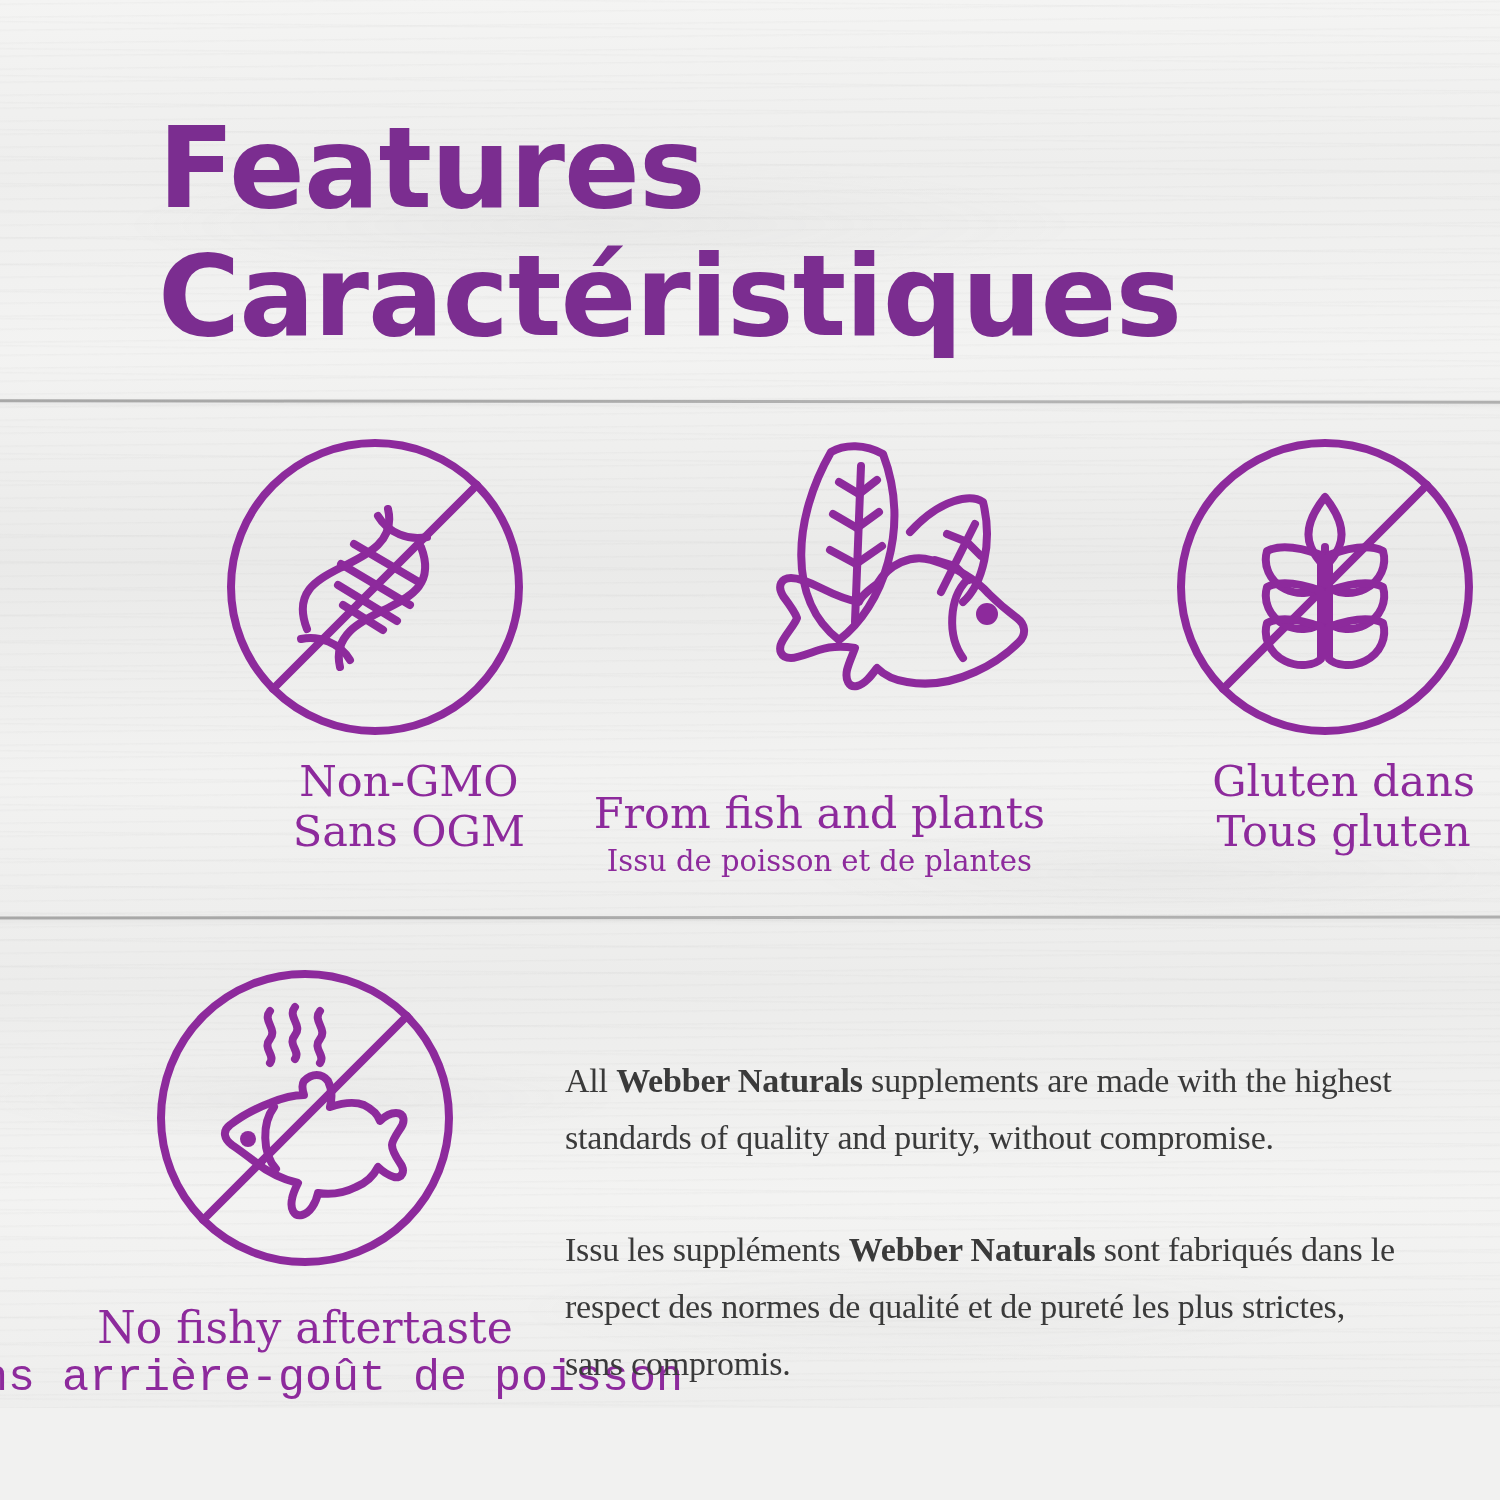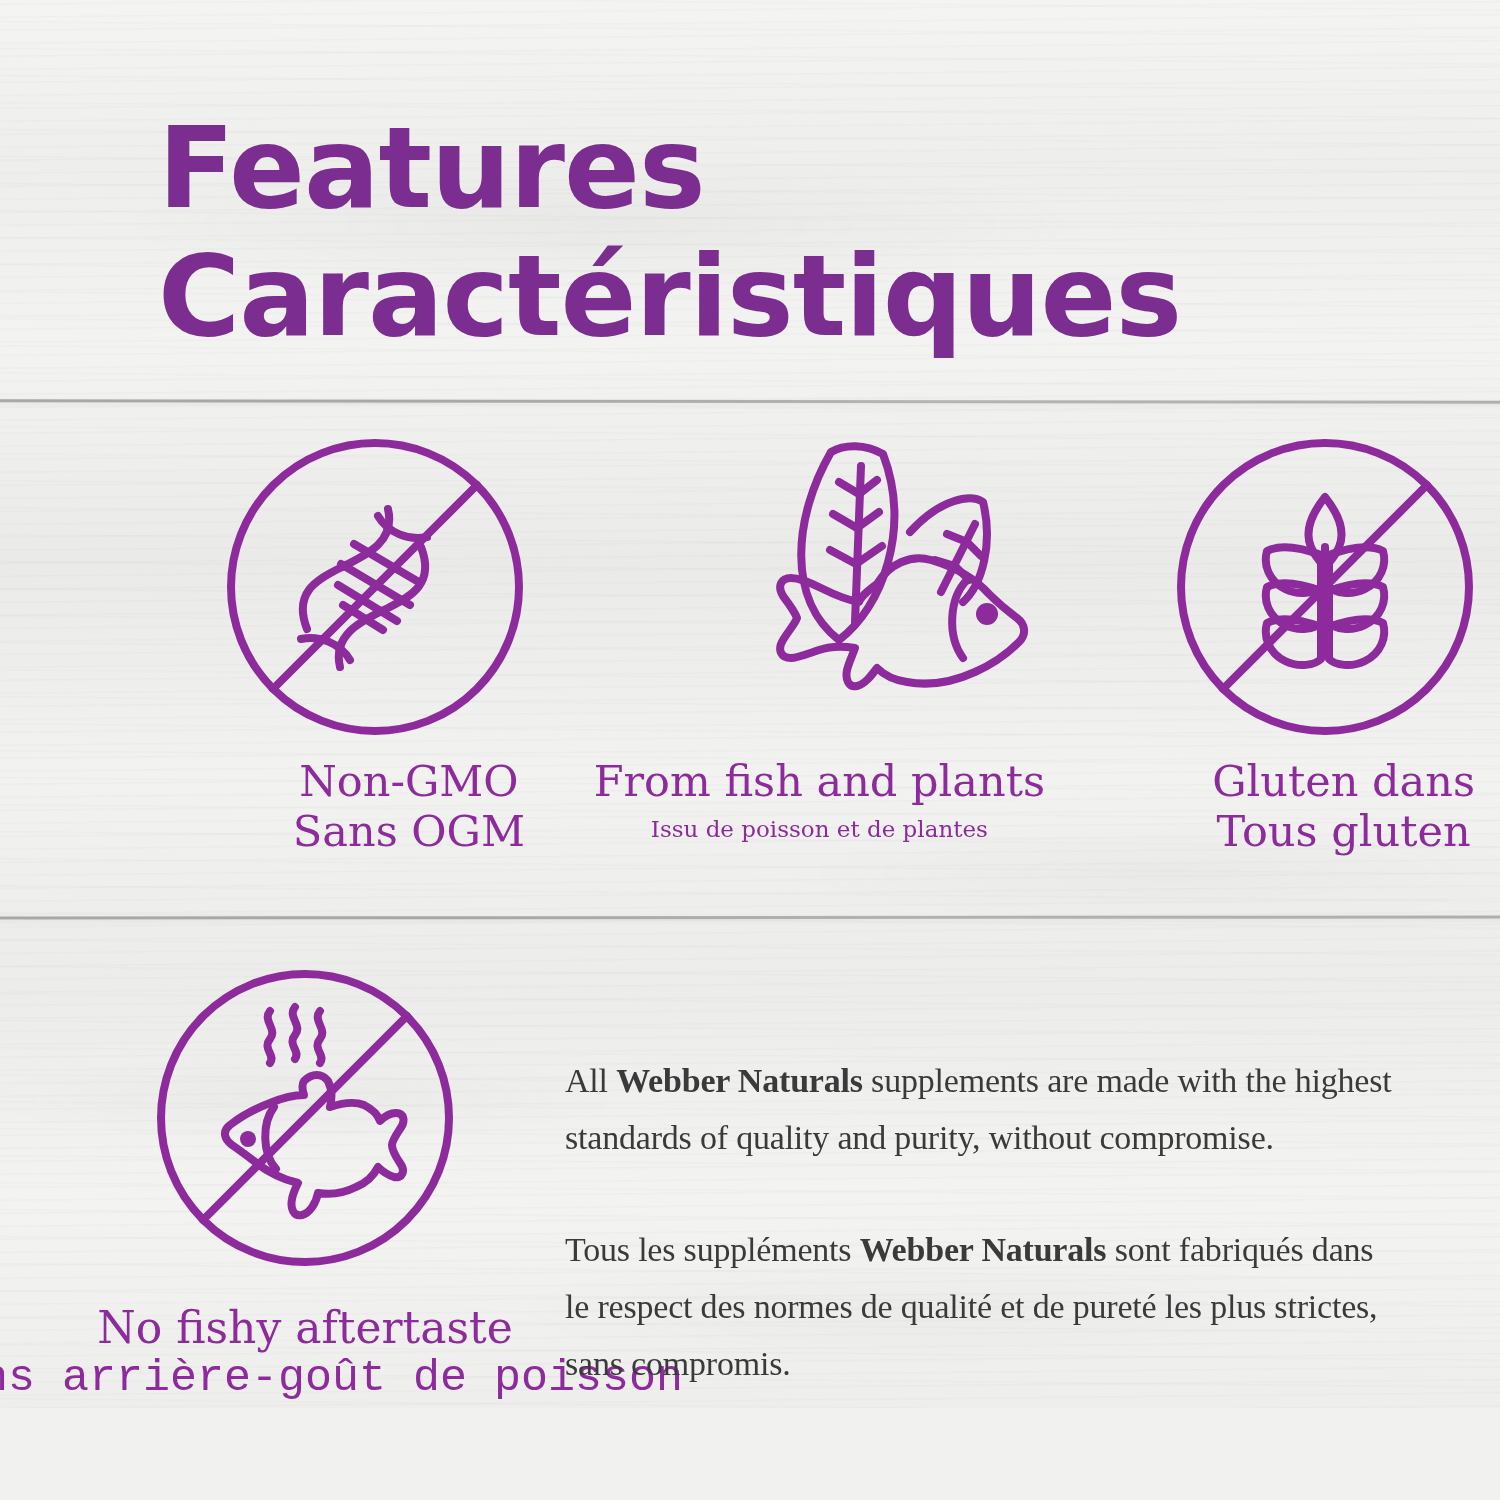--- a/index.html
+++ b/index.html
@@ -128,26 +128,26 @@
     line-height: 50px;
     white-space: nowrap;
   }
   .caption .ln2 {
     display: block;
     font-size: 43px;
     line-height: 50px;
     white-space: nowrap;
   }
   .caption.small-sub .ln2 {
-    font-size: 23px;
+    font-size: 29px;
     line-height: 46px;
   }
 
   .col-a { width: 450px; margin-left: 75px; }
-  .col-b { width: 520px; }
+  .col-b { width: 520px; gap: 32px; }
   .col-c { width: 400px; margin-left: 30px; }
 
   
   .bottom {
     position: absolute;
     top: 960px;
     left: 0;
     width: 1500px;
     display: flex;
     align-items: flex-start;
@@ -348,18 +348,18 @@
         </svg>
       </div>
       <div class="caption">
         <span class="ln1">No fishy aftertaste</span>
         <span class="ln2">Sans arrière-goût de poisson</span>
       </div>
     </div>
 
     <div class="bottom-right">
       <p class="body-para"><span>All </span><b>Webber Naturals</b><span> supplements are made with the highest standards of quality and purity, without compromise.</span></p>
-      <p class="body-para"><span>Tous les suppléments </span><b>Webber Naturals</b><span> sont fabriqués dans le respect des normes de qualité et de pureté les plus strictes, sans compromis.</span></p>
+      <p class="body-para"><span>Issu les suppléments </span><b>Webber Naturals</b><span> sont fabriqués dans le respect des normes de qualité et de pureté les plus strictes, sans compromis.</span></p>
     </div>
 
   </div>
 
 </div>
 
 </body></html>

